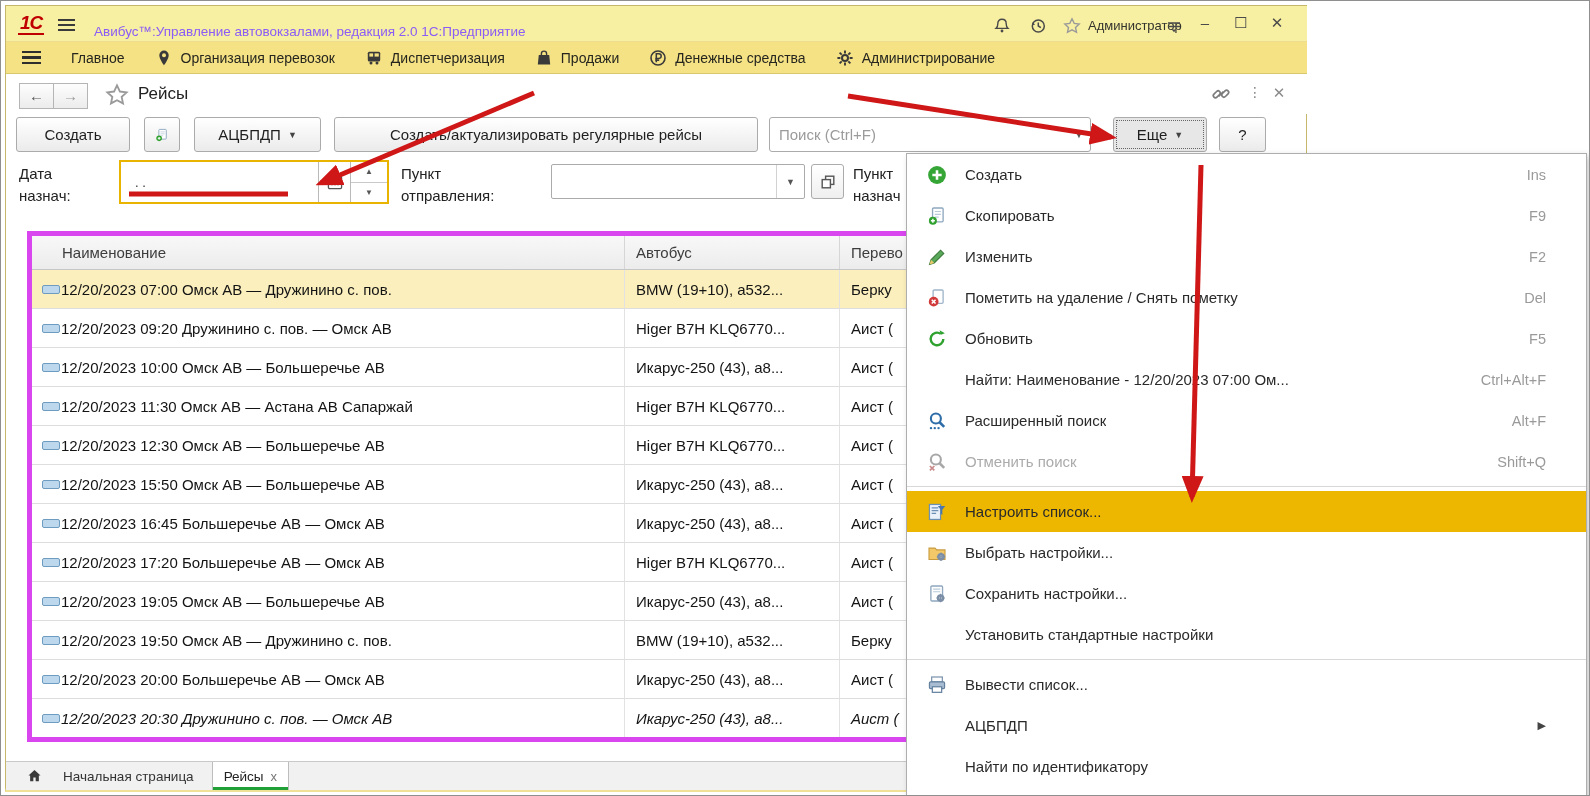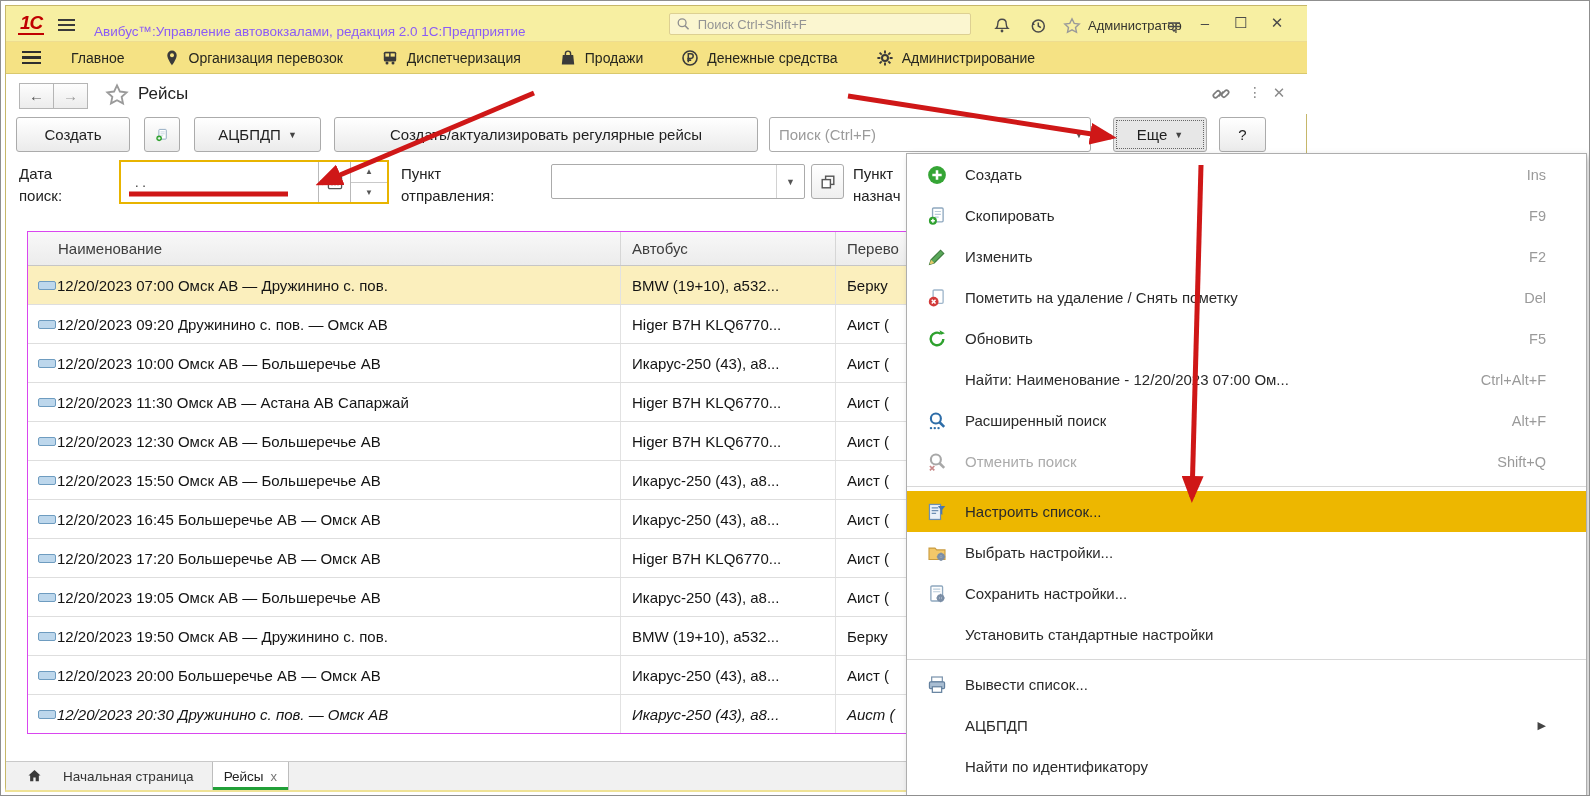--- a/index.html
+++ b/index.html
@@ -42,21 +42,21 @@
   .date-input{flex:1;border:none;outline:none;font-size:13px;color:#333;padding:0 0 0 14px;font-family:inherit;}
   .cal-btn{width:31px;border-left:1px solid #b9b9b9;display:flex;align-items:center;justify-content:center;}
   .spin{width:36px;border-left:1px solid #b9b9b9;display:flex;flex-direction:column;}
   .spin div{flex:1;display:flex;align-items:center;justify-content:center;font-size:8px;color:#555;}
   .spin div:first-child{border-bottom:1px solid #c9c9c9;}
   .combo{position:absolute;left:550px;top:163px;width:254px;height:35px;border:1px solid #ababab;border-radius:2px;background:#fff;box-sizing:border-box;display:flex;}
   .combo .val{flex:1;}
   .combo .dd{width:27px;border-left:1px solid #d2d2d2;display:flex;align-items:center;justify-content:center;font-size:9px;color:#555;}
   .open-btn{position:absolute;left:810px;top:163px;width:33px;height:35px;border:1px solid #ababab;border-radius:3px;background:linear-gradient(#fff,#efefef);box-sizing:border-box;display:flex;align-items:center;justify-content:center;}
   
-  .grid{position:absolute;left:26px;top:230px;width:1279px;border:1px solid #d946ef;box-sizing:border-box;}
+  .grid{position:absolute;left:26px;top:230px;width:1279px;border:5px solid #d946ef;box-sizing:border-box;}
   .g-head{display:grid;grid-template-columns:593px 215px 1fr;height:33px;background:linear-gradient(#f8f8f8,#ececec);border-bottom:1px solid #c6c6c6;}
   .g-head div{display:flex;align-items:center;font-size:15px;color:#3d3d3d;padding-left:11px;border-right:1px solid #d6d6d6;overflow:hidden;white-space:nowrap;}
   .g-head div:first-child{padding-left:30px;}
   .g-head div:last-child{border-right:none;}
   .g-row{display:grid;grid-template-columns:593px 215px 1fr;height:38px;border-bottom:1px solid #dedede;background:#fff;}
   .g-row:last-child{border-bottom:none;font-style:italic;}
   .g-row.selected{background:#fbefbd;}
   .g-cell{display:flex;align-items:center;font-size:15px;color:#141414;padding-left:11px;border-right:1px solid #e2e2e2;overflow:hidden;white-space:nowrap;}
   .g-cell:last-child{border-right:none;}
   .g-cell.namec{padding-left:10px;gap:1px;}
@@ -88,27 +88,20 @@
   <div class="app" data-interactable="false"></div>
 
   <div class="titlebar" data-interactable="false">
     <span class="logo1c" data-interactable="false">1С</span>
     <span class="tb-burger" data-interactable="true">
         <i></i>
         <i></i>
         <i></i>
       </span>
     <span class="tb-title" data-interactable="false">Авибус™:Управление автовокзалами, редакция 2.0 1С:Предприятие</span>
-    <span class="tb-search" data-interactable="true">
-      <span data-interactable="false" style="width:16px;height:16px;margin-right:5px;"><svg viewBox="0 0 18 18" width="100%" height="100%">
-            <circle cx="7.5" cy="7.5" r="4.8" fill="none" stroke="#8f8f8f" stroke-width="1.6"></circle>
-            <path d="M11 11l4.4 4.4" stroke="#8f8f8f" stroke-width="1.8"></path>
-          </svg></span>
-      <input data-interactable="true" placeholder="Поиск Ctrl+Shift+F" style="">
-    </span>
     <span class="tb-ico" style="left:986px;" data-interactable="true"><svg viewBox="0 0 18 18" width="100%" height="100%">
           <path d="M9 2.3c2.7 0 4.2 1.9 4.2 4.4 0 3 .9 4 1.7 4.7H3.1c.8-.7 1.7-1.7 1.7-4.7C4.8 4.2 6.3 2.3 9 2.3z" fill="none" stroke="#4a4a4a" stroke-width="1.4"></path>
           <circle cx="9" cy="14" r="1.4" fill="#4a4a4a"></circle>
         </svg></span>
     <span class="tb-ico" style="left:1022px;" data-interactable="true"><svg viewBox="0 0 18 18" width="100%" height="100%">
           <circle cx="9.3" cy="9" r="6" fill="none" stroke="#4a4a4a" stroke-width="1.5"></circle>
           <path d="M9.3 5.4V9l2.6 1.6" fill="none" stroke="#4a4a4a" stroke-width="1.5"></path>
           <path d="M3.5 5.2l-.4 3.4 3-1" fill="#4a4a4a"></path>
         </svg></span>
     <span class="tb-ico" style="left:1056px;" data-interactable="true"><svg viewBox="0 0 18 18" width="100%" height="100%">
@@ -123,21 +116,21 @@
     <span class="winbtn" style="left:1224px;" data-interactable="true">☐</span>
     <span class="winbtn" style="left:1260px;" data-interactable="true">✕</span>
   </div>
 
   <div class="sectionbar" data-interactable="false">
     <span class="sec-burger" data-interactable="true">
         <i></i>
         <i></i>
         <i></i>
       </span>
-    <span style="display:flex;gap:38px;align-items:center;">
+    <span style="display:flex;gap:30px;align-items:center;">
 
     <span class="section" data-interactable="true">
 
           <span data-interactable="false">Главное</span>
         </span>
         <span class="section" data-interactable="true">
           <span class="sic" data-interactable="false"><svg viewBox="0 0 18 18" width="100%" height="100%">
               <path d="M9 1.6a4.7 4.7 0 0 1 4.7 4.7C13.7 10 9 16.4 9 16.4S4.3 10 4.3 6.3A4.7 4.7 0 0 1 9 1.6z" fill="#3a3a3a"></path>
               <circle cx="9" cy="6.3" r="2" fill="#f5e284"></circle>
             </svg></span>
@@ -219,21 +212,21 @@
   </span>
   <button class="btn btn-more" style="left:1112px;width:94px;" data-interactable="true">
       <span>Еще</span>
       <span class="caret" data-interactable="false">▼</span>
     </button>
   <button class="btn" style="left:1218px;width:47px;" data-interactable="true">
       <span>?</span>
     </button>
 
   <span class="flabel" style="left:18px;top:162px;" data-interactable="false">
-    <span>Дата</span><br><span>поиск:</span>
+    <span>Дата</span><br><span>назнач:</span>
   </span>
   <span class="date-group" data-interactable="false">
     <input class="date-input" data-interactable="true" value=". ." style="">
     <span class="cal-btn" data-interactable="true">
         <span data-interactable="false" style="width:18px;height:18px;"><svg viewBox="0 0 18 18" width="100%" height="100%">
             <rect x="2.4" y="3.4" width="13.2" height="12.2" rx="1.3" fill="#fff" stroke="#555" stroke-width="1.3"></rect>
             <path d="M2.4 6.8h13.2" stroke="#555" stroke-width="1.2"></path>
             <path d="M5.6 1.8v2.8M12.4 1.8v2.8" stroke="#555" stroke-width="1.6"></path>
             <path d="M5 9.2h2M8 9.2h2M11 9.2h2M5 11.6h2M8 11.6h2M11 11.6h2" stroke="#777" stroke-width="1.3"></path>
           </svg></span>

